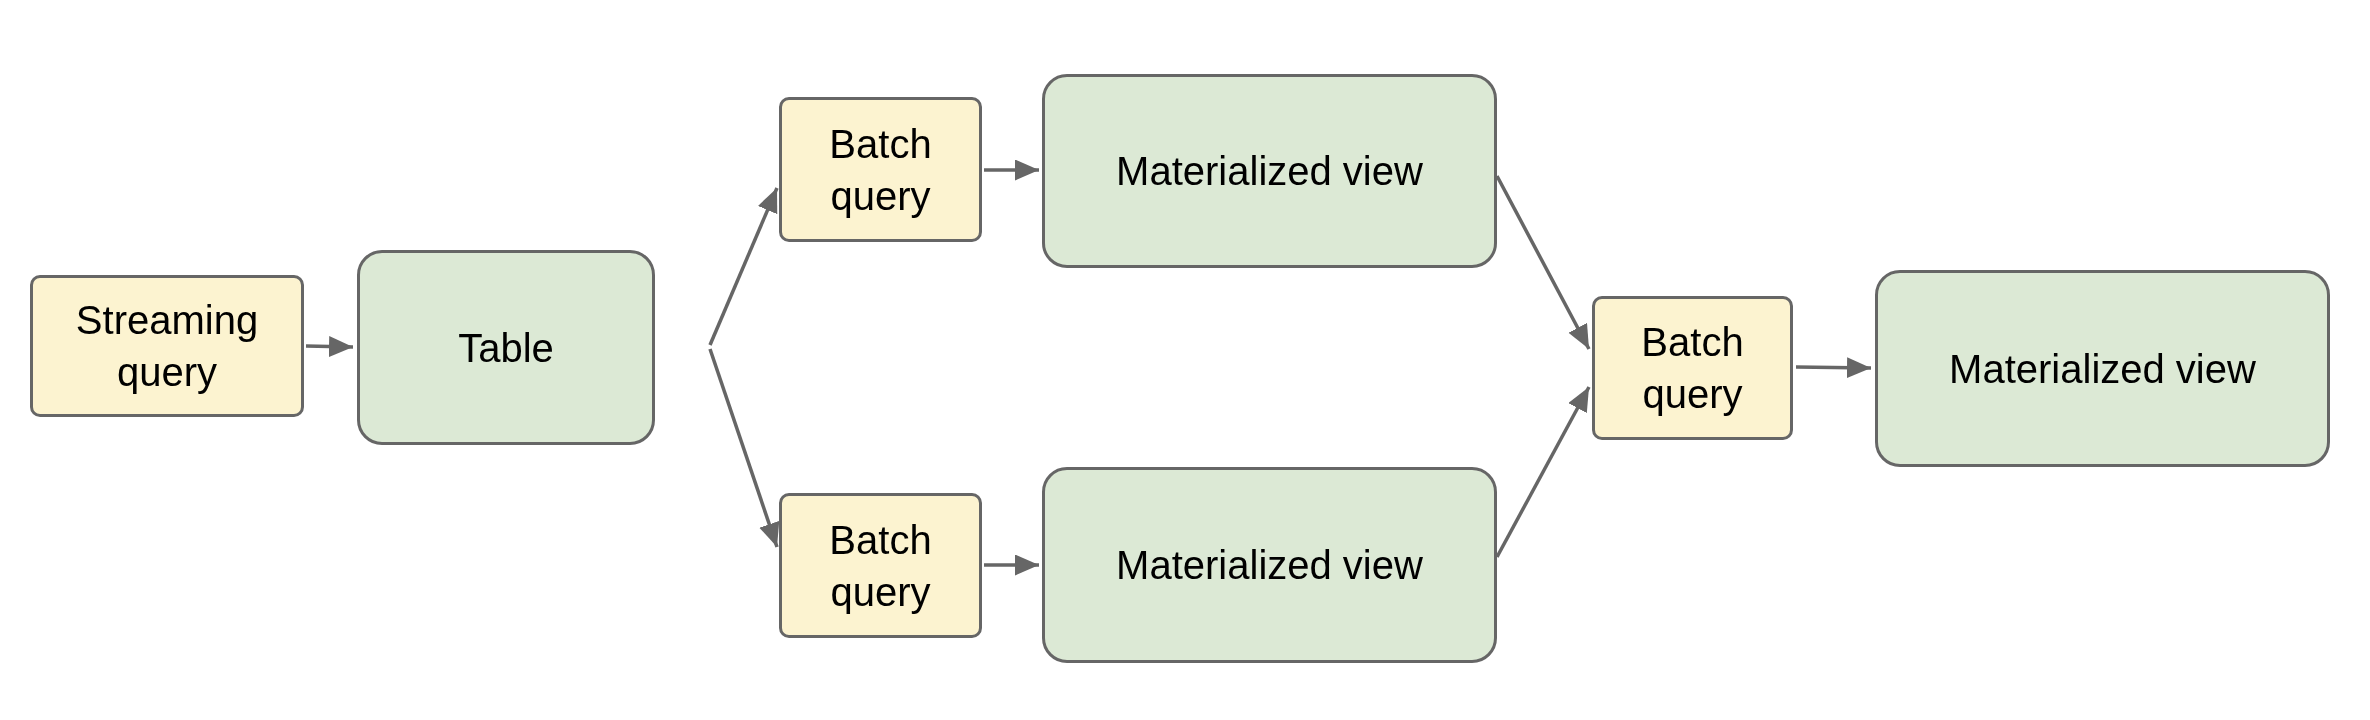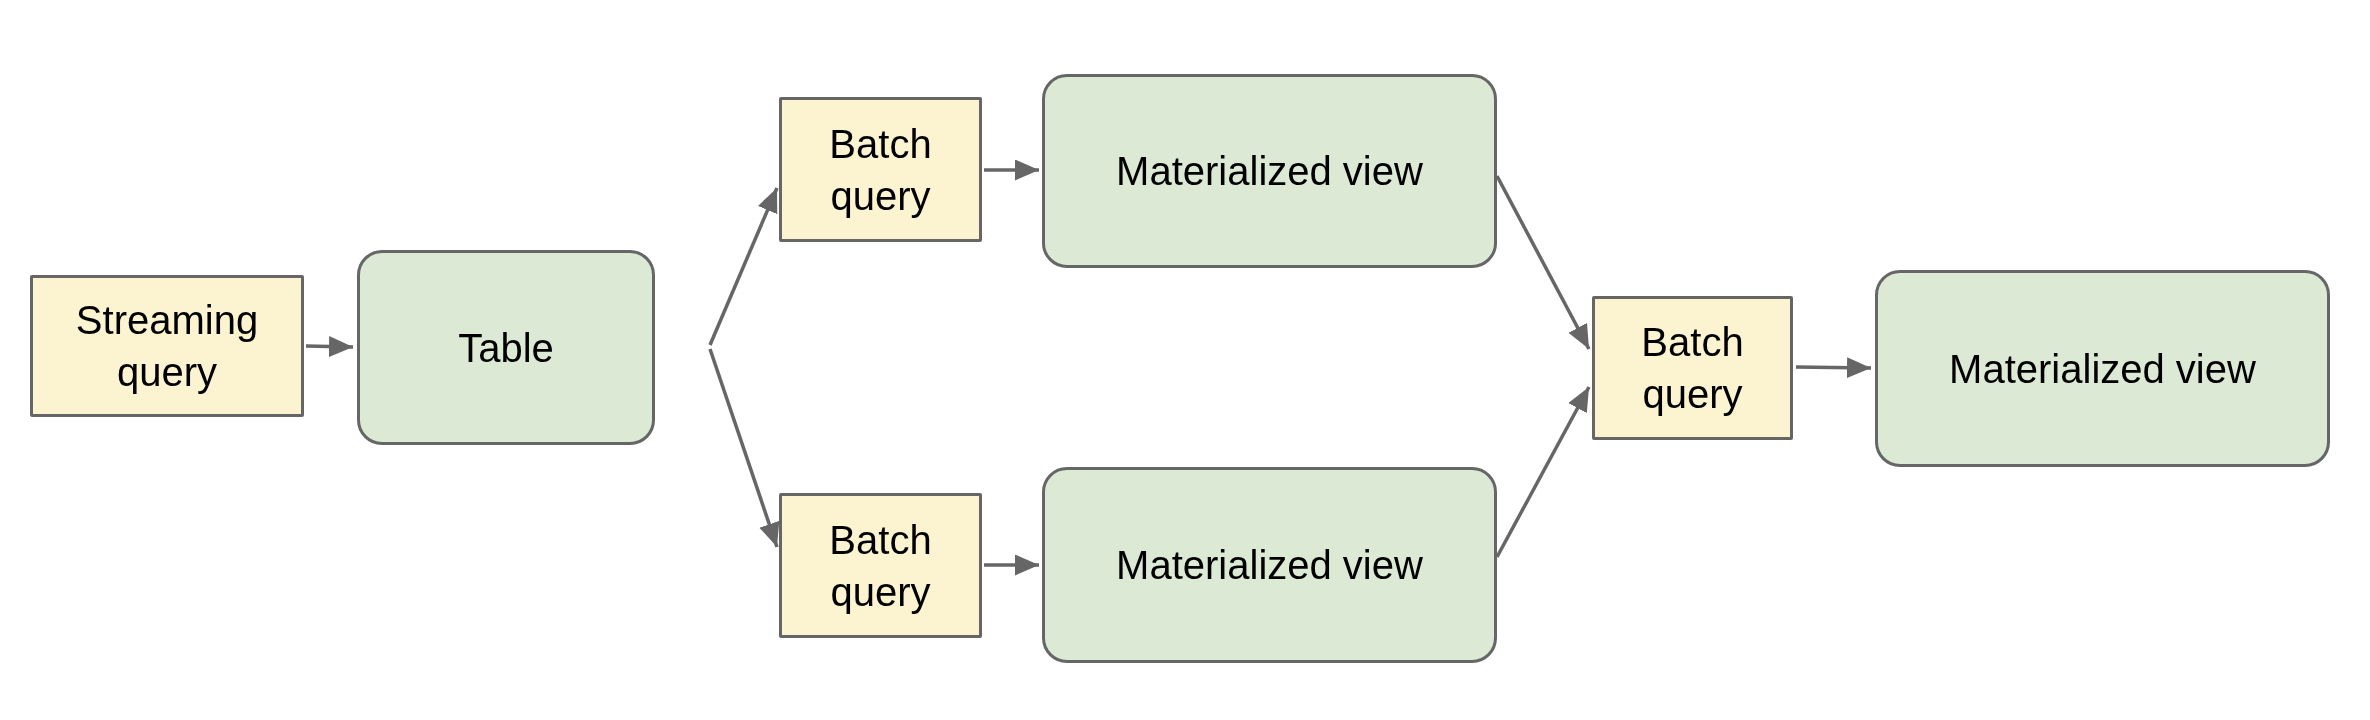--- a/index.html
+++ b/index.html
@@ -31,21 +31,21 @@
     justify-content: center;
     text-align: center;
     border: 3px solid var(--border-color, #666666);
     color: var(--text-color, #000000);
     font-size: 40px;
     line-height: 1.3;
     padding: 0 12px;
   }
   .node.query {
     background: var(--query-fill, #fcf3d0);
-    border-radius: 2px;
+    border-radius: 10px;
   }
   .node.entity {
     background: var(--entity-fill, #dce9d5);
     border-radius: 25px;
   }
 </style>
 </head>
 <body style="background: rgb(255, 255, 255);">
 
 <div class="canvas">

